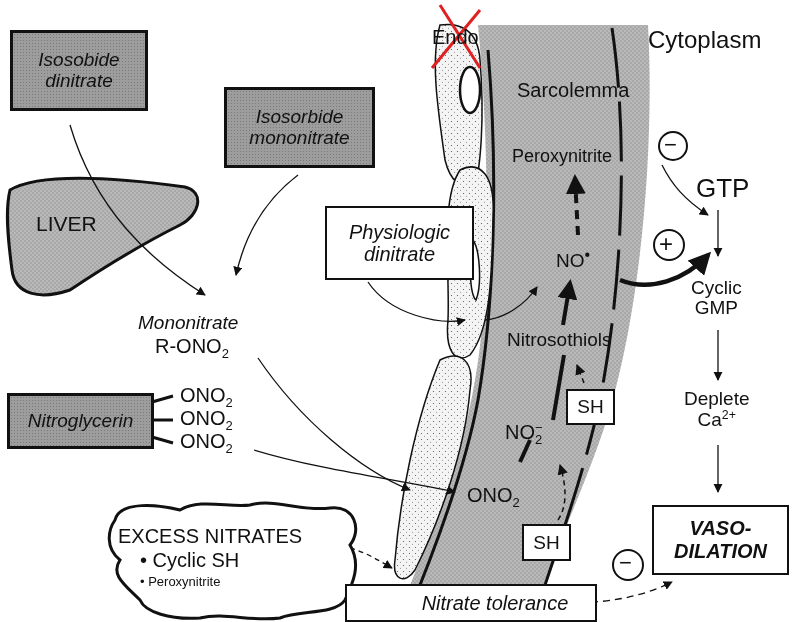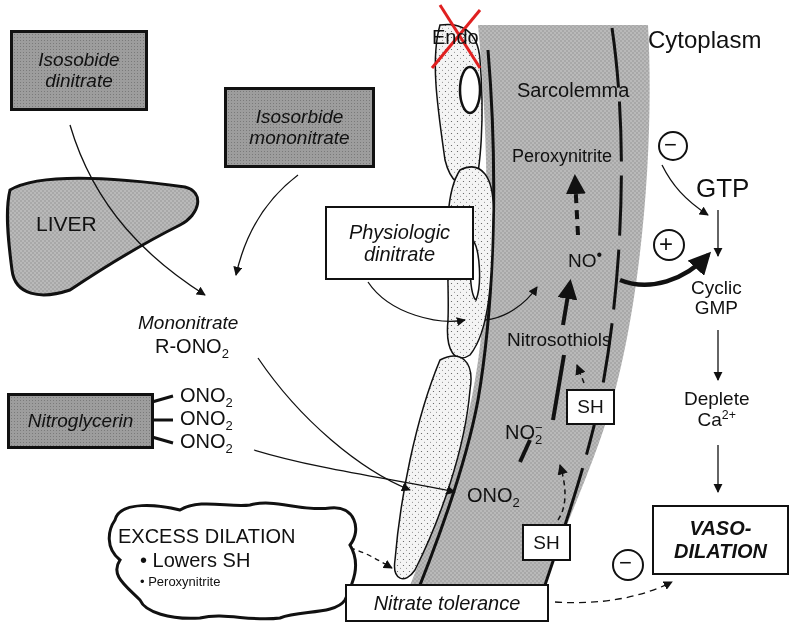--- a/index.html
+++ b/index.html
@@ -115,21 +115,21 @@
 <div class="lbl" style="left:155px;top:336px;font-size:20px;"><span>R-ONO</span><sub>2</sub></div>
 
 <div class="wbox" style="left:325px;top:206px;width:145px;height:70px;font-style:italic;font-size:20px;line-height:1.1;">
   <div>
     <div>Physiologic</div>
     <div>dinitrate</div>
   </div>
 </div>
 
 <div class="lbl bold" style="left:512px;top:147px;font-size:18px;">Peroxynitrite</div>
-<div class="lbl" style="left:568px;top:247px;font-size:19px;"><span>NO</span><sup style="font-size:16px;">•</sup></div>
+<div class="lbl" style="left:556px;top:247px;font-size:19px;"><span>NO</span><sup style="font-size:16px;">•</sup></div>
 <div class="lbl bold" style="left:507px;top:330px;font-size:19px;">Nitrosothiols</div>
 <div class="lbl" style="left:505px;top:422px;font-size:20px;"><span>NO</span><span style="display:inline-block;vertical-align:middle;line-height:0.9;font-size:13px;"><span style="display:block;">−</span><span style="display:block;">2</span></span></div>
 <div class="lbl" style="left:467px;top:485px;font-size:20px;"><span>ONO</span><sub>2</sub></div>
 
 <div class="wbox" style="left:566px;top:389px;width:45px;height:32px;font-size:19px;">
     <span>SH</span>
   </div>
 <div class="wbox" style="left:522px;top:524px;width:45px;height:33px;font-size:19px;">
     <span>SH</span>
   </div>
@@ -147,19 +147,19 @@
   <div>Deplete</div>
   <div><span>Ca</span><sup>2+</sup></div>
 </div>
 <div class="wbox" style="left:652px;top:505px;width:133px;height:66px;font-style:italic;font-weight:bold;font-size:20px;line-height:1.15;">
   <div>
     <div>VASO-</div>
     <div>DILATION</div>
   </div>
 </div>
 
-<div class="lbl" style="left:118px;top:526px;font-size:20px;">EXCESS DILATION</div>
-<div class="lbl" style="left:140px;top:550px;font-size:20px;">• Lowers SH</div>
+<div class="lbl" style="left:118px;top:526px;font-size:20px;">EXCESS NITRATES</div>
+<div class="lbl" style="left:140px;top:550px;font-size:20px;">• Cyclic SH</div>
 <div class="lbl" style="left:140px;top:575px;font-size:13px;">• Peroxynitrite</div>
 
-<div class="wbox" style="left:345px;top:584px;width:200px;height:34px;font-style:italic;font-size:20px;">
+<div class="wbox" style="left:345px;top:584px;width:200px;height:34px;font-style:italic;font-size:20px;padding-left:48px;">
   <span>Nitrate tolerance</span>
 </div>
 
 </body></html>

